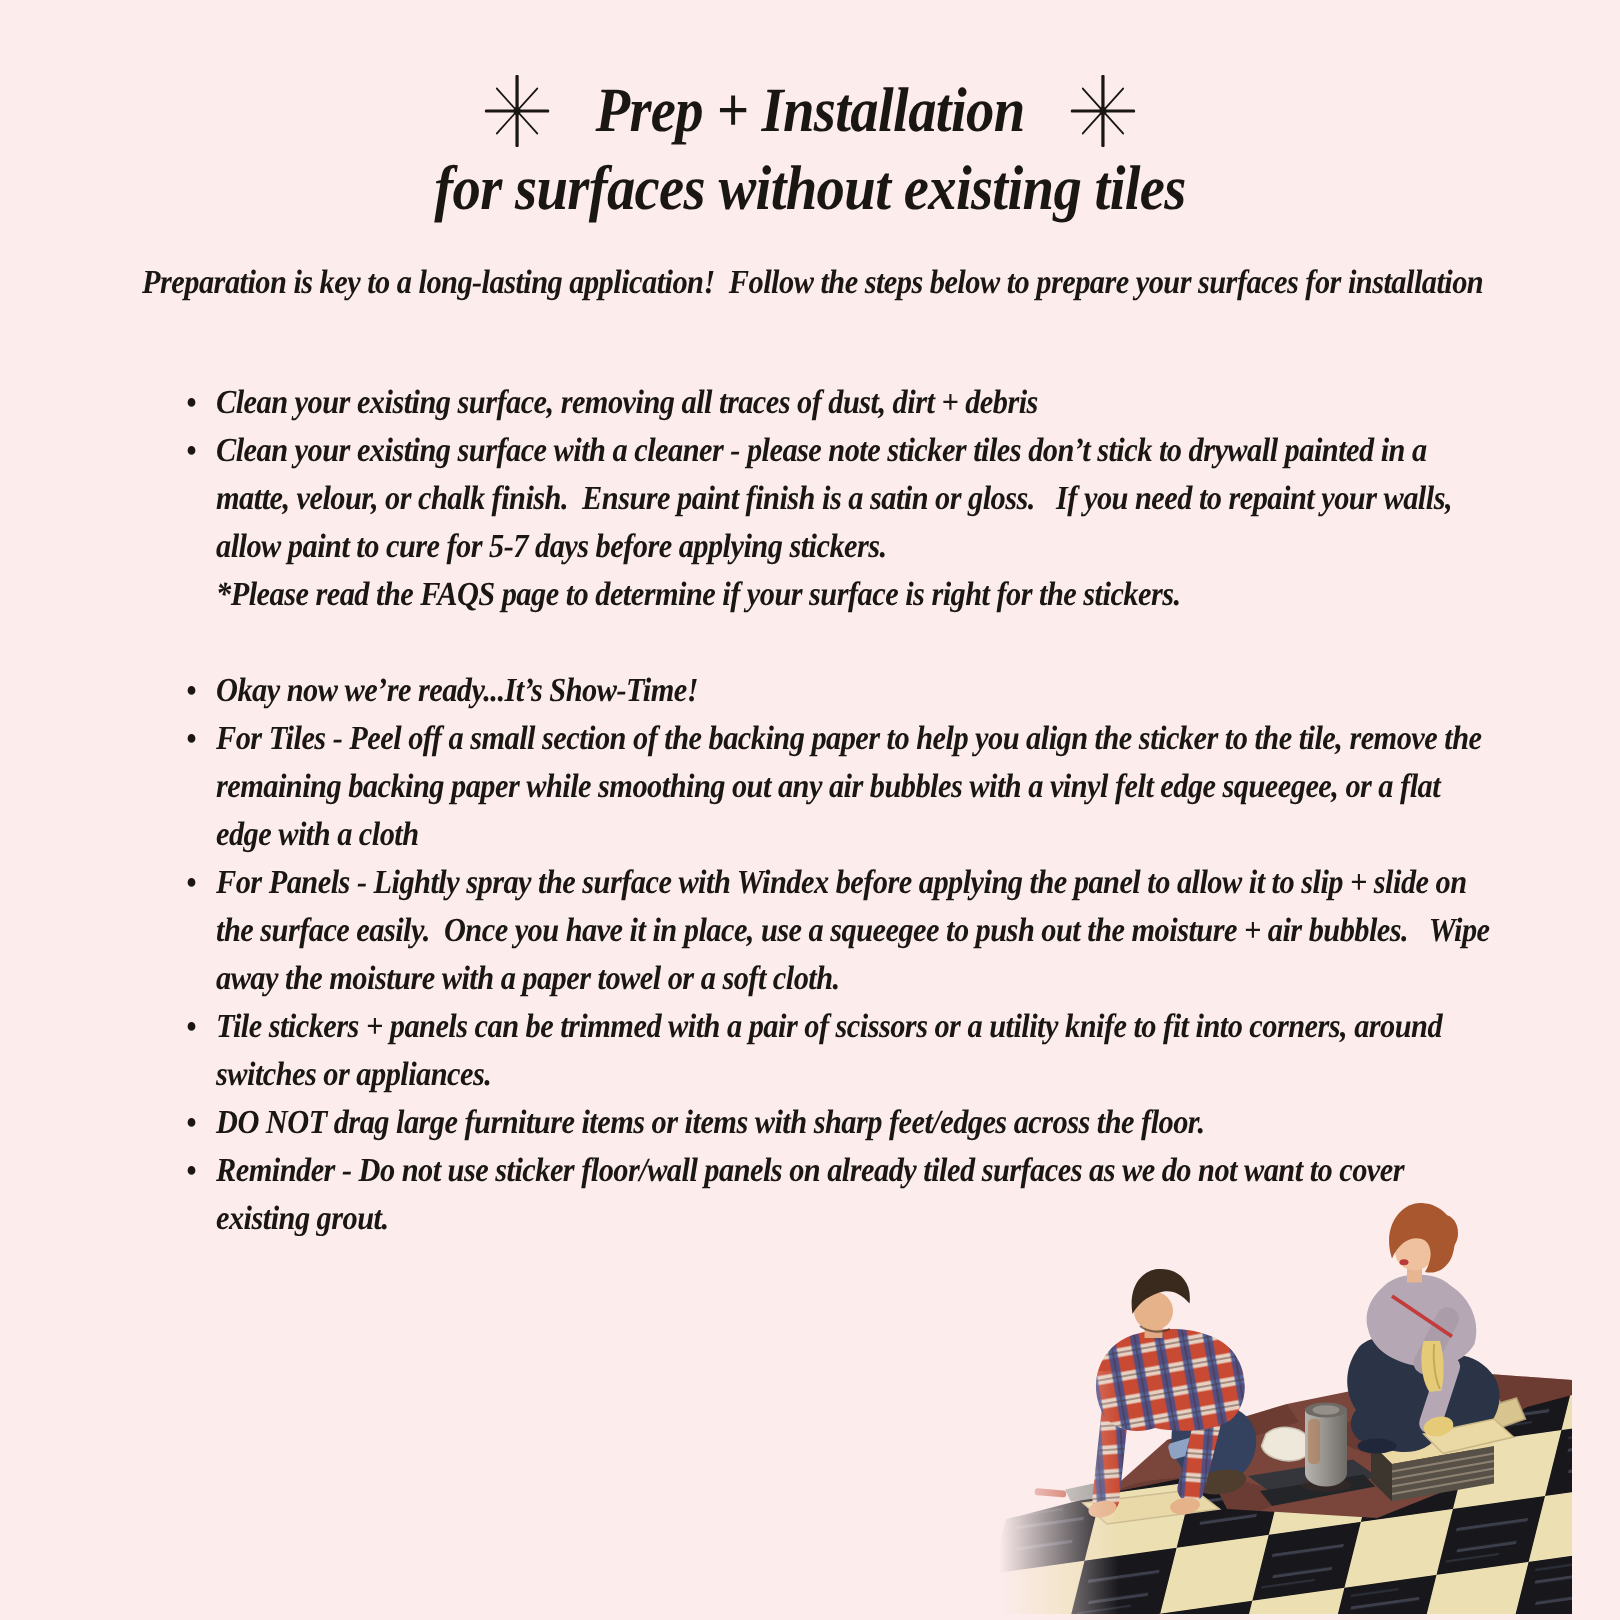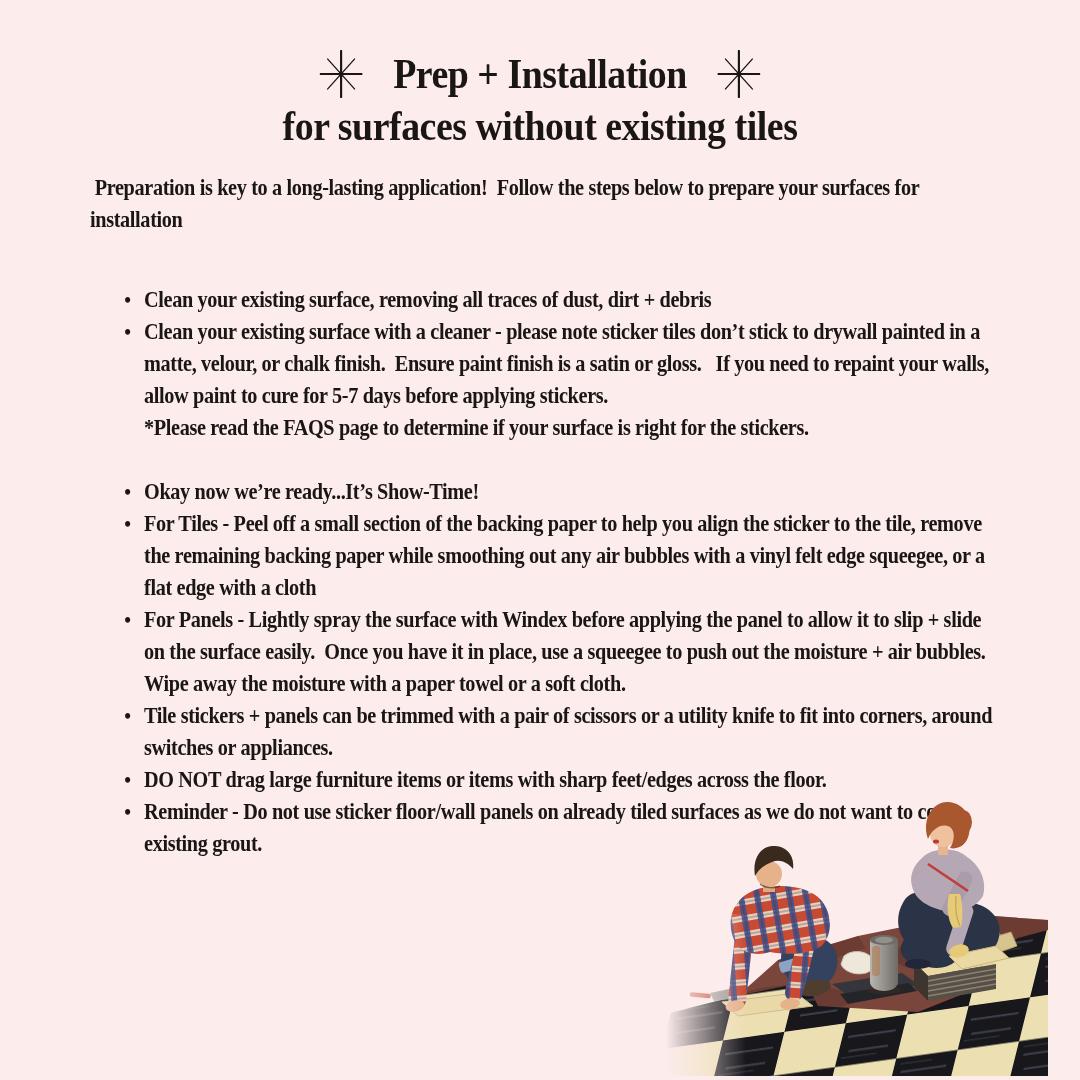--- a/index.html
+++ b/index.html
@@ -4,21 +4,21 @@
 <style>
   html,body{margin:0;padding:0;}
   body{
     width:1080px;height:1080px;
     background:#fcecec;
     font-family:"Liberation Serif", serif;
     color:#191613;
     overflow:hidden;
     position:relative;
   }
-  .page{position:absolute;inset:0;width:1048px;height:1080px;overflow:hidden;}
+  .page{position:absolute;inset:0;width:1048px;height:1080px;overflow:hidden;font-style:italic;}
 
   
   .content{
     position:absolute;top:0;left:0;
     width:1200px;
     transform:scaleX(0.9);
     transform-origin:0 0;
     padding-top:48px;
     font-weight:bold;
     letter-spacing:-0.4px;

